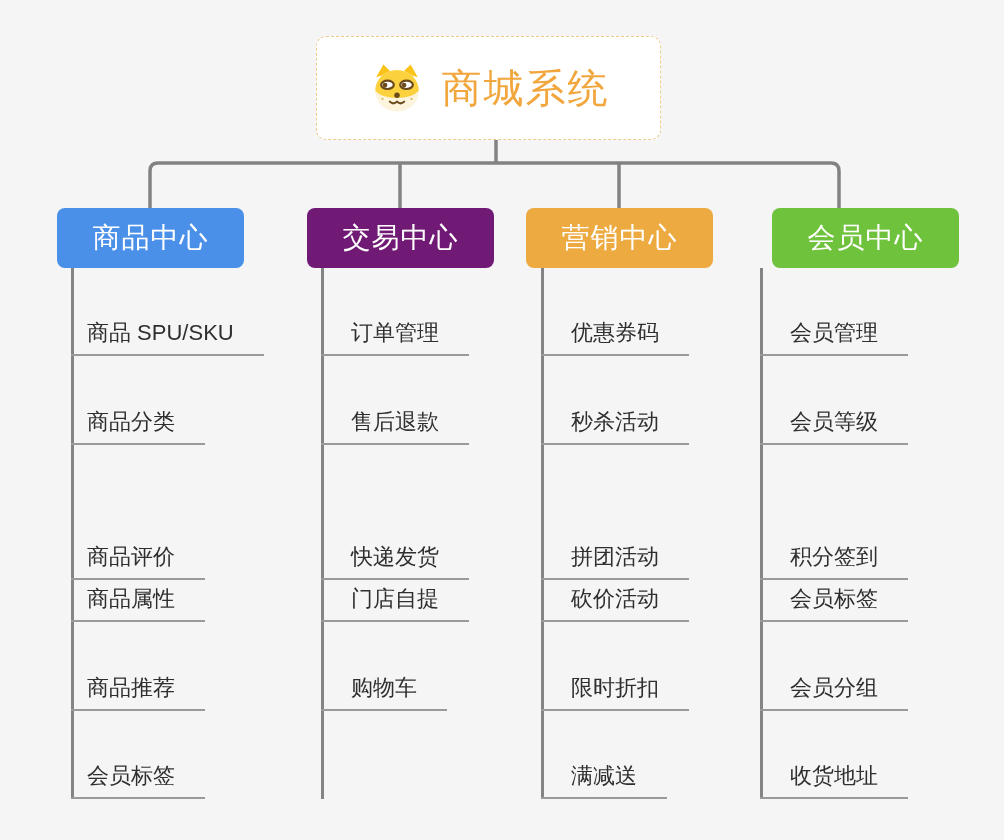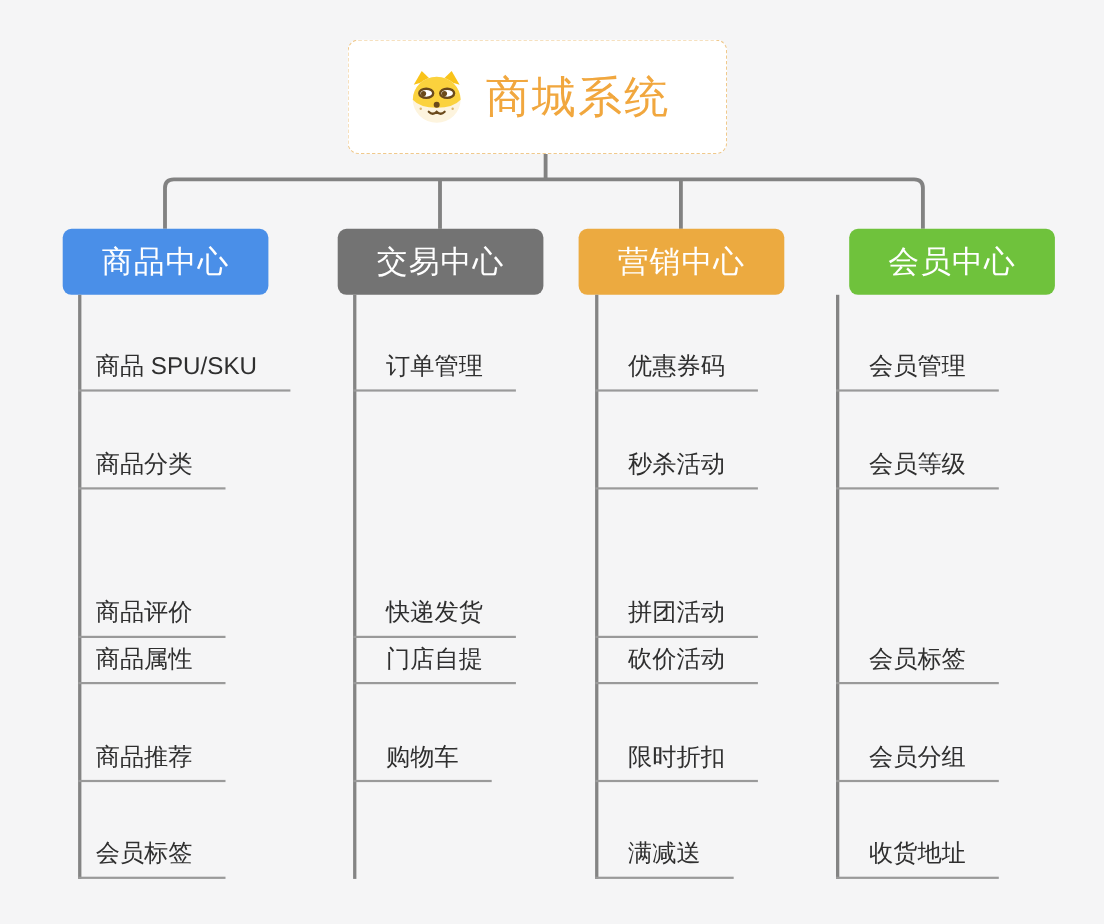--- a/index.html
+++ b/index.html
@@ -95,21 +95,21 @@
         <circle cx="16" cy="40" r="1.2" fill="#d8b46a"></circle>
         <circle cx="48" cy="40" r="1.2" fill="#d8b46a"></circle>
       </svg>
     </span>
     <span class="root-title">商城系统</span>
   </div>
 
   <div class="branch-box b0" style="background: rgb(74, 143, 232);">
     <span>商品中心</span>
   </div>
-  <div class="branch-box b1" style="background: #737373; font-family: Liberation Mono, monospace;">
+  <div class="branch-box b1" style="background: #701a75; font-family: Liberation Mono, monospace;">
     <span>交易中心</span>
   </div>
   <div class="branch-box b2" style="background: rgb(236, 170, 64);">
     <span>营销中心</span>
   </div>
   <div class="branch-box b3" style="background: rgb(111, 194, 60);">
     <span>会员中心</span>
   </div>
 
   <div class="trunk t0"></div>
@@ -118,30 +118,32 @@
   <div class="trunk t3"></div>
 
   <div class="leaf c0 r0">商品 SPU/SKU</div>
   <div class="leaf c0 r1">商品分类</div>
   <div class="leaf c0 r2">商品评价</div>
   <div class="leaf c0 r3">商品属性</div>
   <div class="leaf c0 r4">商品推荐</div>
   <div class="leaf c0 r5">会员标签</div>
 
   <div class="leaf c1 r0">订单管理</div>
+  <div class="leaf c1 r1">售后退款</div>
   <div class="leaf c1 r2">快递发货</div>
   <div class="leaf c1 r3">门店自提</div>
   <div class="leaf c1 r4">购物车</div>
 
   <div class="leaf c2 r0">优惠券码</div>
   <div class="leaf c2 r1">秒杀活动</div>
   <div class="leaf c2 r2">拼团活动</div>
   <div class="leaf c2 r3">砍价活动</div>
   <div class="leaf c2 r4">限时折扣</div>
   <div class="leaf c2 r5">满减送</div>
 
   <div class="leaf c3 r0">会员管理</div>
   <div class="leaf c3 r1">会员等级</div>
+  <div class="leaf c3 r2">积分签到</div>
   <div class="leaf c3 r3">会员标签</div>
   <div class="leaf c3 r4">会员分组</div>
   <div class="leaf c3 r5">收货地址</div>
 
 </div>
 
 </body></html>

